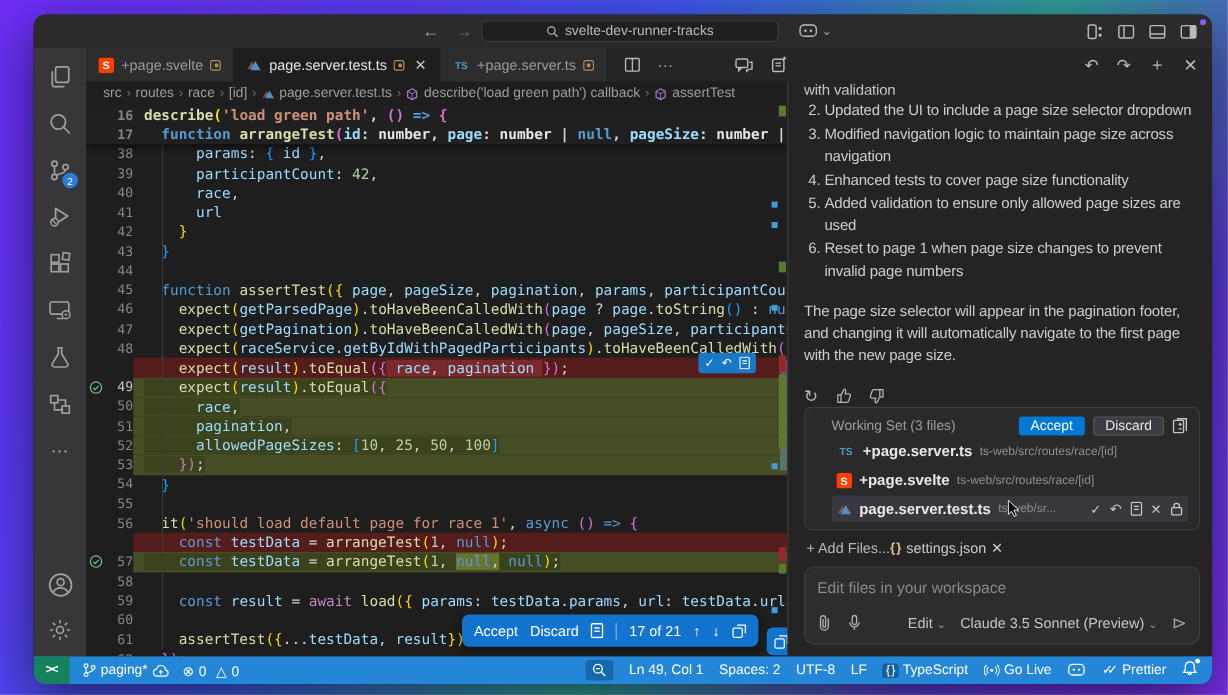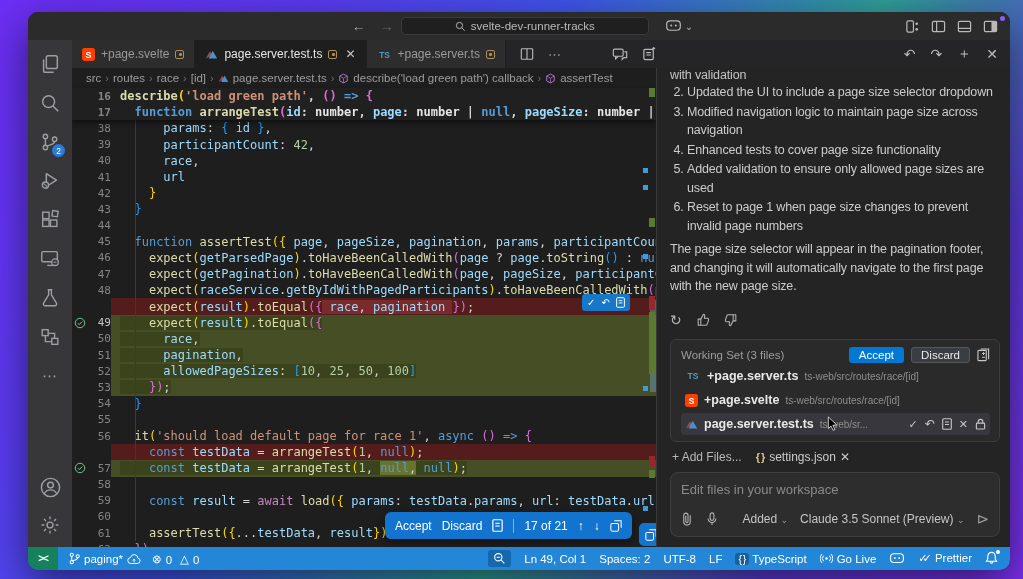--- a/index.html
+++ b/index.html
@@ -74,35 +74,35 @@
   .corner-btn{ position:absolute; left:567px; top:455px; width:23px; height:23px; background:#1374cf; border-radius:5px;
     display:flex; align-items:center; justify-content:center; z-index:6; color:#fff;}
   .ov-mark{ position:absolute; width:6px; right:1px; z-index:4; }
   .ov-b{ background:#3f9cd6; right:8px; width:5px; }
   .ov-g{ background:#5a7a2f; } .ov-r{ background:#94282c; }
   .scrollbar-v{ position:absolute; right:0px; top:232px; width:6px; height:92px; background:rgba(110,160,200,.45); z-index:4;}
   
   .panel{ position:absolute; left:628px; right:0; top:56px; bottom:23px; background:#242425;
     border-left:1px solid #3a3a3c; display:flex; flex-direction:column; padding:0 10px 10px 13px; overflow:hidden;}
   .panel-clip{ height:11px; overflow:hidden; color:#c4c4c4; font-size:12.5px; letter-spacing:-0.15px; }
-  .panel ol{ margin:4px 0 2px 0; padding-left:17px; color:#cccccc; font-size:12.5px; line-height:18.5px; letter-spacing:-0.15px; width:330px;}
+  .panel ol{ margin:4px 0 12px 0; padding-left:17px; color:#cccccc; font-size:12.5px; line-height:18.5px; letter-spacing:-0.15px; width:330px;}
   .panel ol li{ margin-bottom:1px; }
   .panel-par{ margin-top:2px; color:#cccccc; font-size:12.5px; line-height:18.5px; letter-spacing:-0.15px; width:334px; }
   .feedback{ display:flex; gap:14px; margin-top:16px; color:#b5b5b5; align-items:center; }
-  .ws-card{ margin-top:auto; background:#2a2a2b; border:1px solid #3d3d3e; border-radius:6px; padding:7px 9px 6px 10px; }
+  .ws-card{ margin-top:auto; background:#2a2a2b; border:1px solid #3d3d3e; border-radius:6px; padding:7px 9px 6px 22px; }
   .ws-head{ display:flex; align-items:center; gap:7px; }
   .ws-title{ color:#9d9d9d; font-size:11.5px; flex:1; }
   .btn-accept{ background:#0078d4; color:#fff; font-size:11.5px; padding:2px 10px; border-radius:3px; }
   .btn-discard{ background:#3a3d41; border:1px solid #55585b; color:#e8e8e8; font-size:11.5px; padding:1px 9px; border-radius:3px; }
   .ws-row{ display:flex; align-items:center; gap:6px; height:22px; margin-top:2px; padding:0 4px; border-radius:3px; font-size:12.5px; }
   .ws-row.sel{ background:#37373d; position:relative; }
   .ws-name{ color:#e8e8e8; font-weight:bold; white-space:nowrap; }
   .ws-path{ color:#8f8f8f; font-size:10px; white-space:nowrap; overflow:hidden; flex:1; }
   .ws-actions{ display:flex; gap:7px; align-items:center; color:#c8c8c8; font-size:11px; }
-  .addfiles-row{ display:flex; gap:14px; margin:8px 2px 8px 2px; color:#b8b8b8; font-size:12px; }
+  .addfiles-row{ display:flex; margin:8px 2px 8px 2px; color:#b8b8b8; font-size:12px; }
   .chip{ display:flex; align-items:center; gap:4px; color:#cccccc; }
   .chip .braces{ color:#e2c08d; font-weight:bold; font-size:11px; }
   .input-card{ background:#2d2d2e; border:1px solid #3f3f41; border-radius:8px; padding:9px 10px 8px 10px; }
   .input-ph{ color:#8a8a8a; font-size:13px; }
   .input-ctl{ display:flex; align-items:center; margin-top:13px; gap:13px; color:#b0b0b0; }
   .input-right{ margin-left:auto; display:flex; align-items:center; gap:12px; color:#c5c5c5; font-size:12px; }
   .chev{ color:#9a9a9a; font-size:9px; }
   
   .statusbar{ position:absolute; left:0; right:0; bottom:0; height:23px; background:#2386d6; display:flex; align-items:center;
     color:#fff; font-size:11.5px; }
@@ -615,21 +615,21 @@
       <div class="input-ph">Edit files in your workspace</div>
       <div class="input-ctl">
         <svg width="12" height="14" viewBox="0 0 12 15">
             <path d="M9.5 3.5v7a3.5 3.5 0 0 1-7 0v-7a2.3 2.3 0 0 1 4.6 0v6.8a1.2 1.2 0 0 1-2.4 0V4" fill="none" stroke="#b0b0b0" stroke-width="1.2"></path>
           </svg>
         <svg width="12" height="14" viewBox="0 0 12 15">
             <rect x="4" y="1" width="4" height="8" rx="2" fill="none" stroke="#b0b0b0" stroke-width="1.2"></rect>
             <path d="M1.8 7a4.2 4.2 0 0 0 8.4 0M6 11.5V14" fill="none" stroke="#b0b0b0" stroke-width="1.2"></path>
           </svg>
         <div class="input-right">
-          <span><span>Added</span> <span class="chev">⌄</span></span>
+          <span><span>Edit</span> <span class="chev">⌄</span></span>
           <span><span>Claude 3.5 Sonnet (Preview)</span> <span class="chev">⌄</span></span>
           <span style="font-size:15px; color:#9d9d9d;">⊳</span>
         </div>
       </div>
     </div>
   </div>
 
   <div class="statusbar">
     <div class="remote">&gt;&lt;</div>
     <div class="sb-item">

